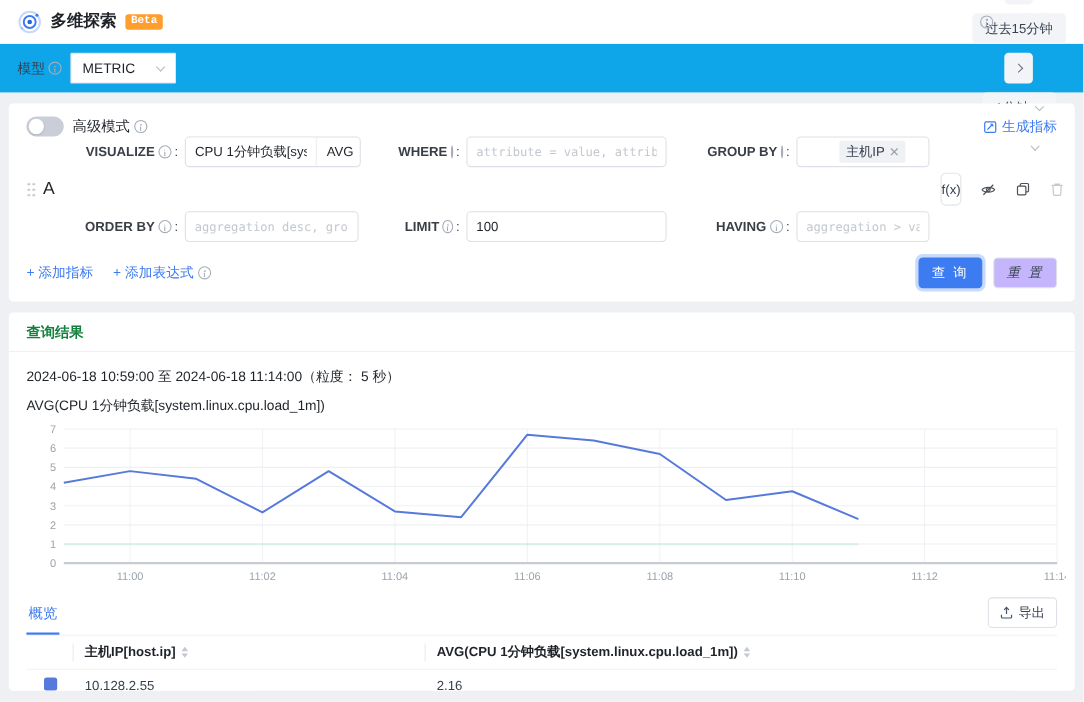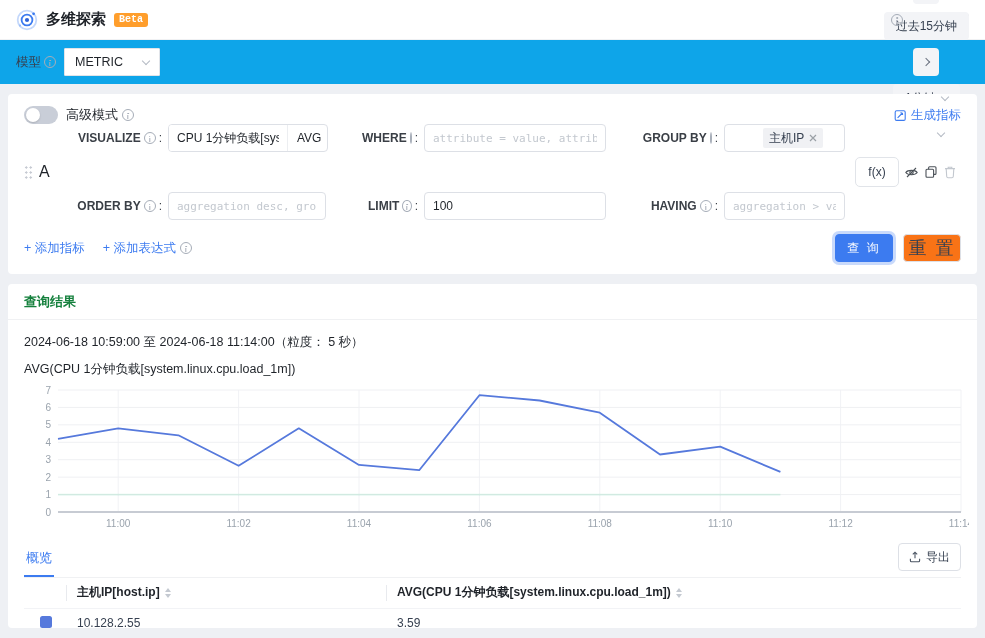--- a/index.html
+++ b/index.html
@@ -62,30 +62,30 @@
   .qlabel::after { content:" :"; font-weight:normal; color:#3a3f46; }
   .qinput { height:28px; border:1px solid #dde0e6; border-radius:4px; padding:0 8px; font-size:12px; color:#1f2329; font-family:inherit; outline:none; background:#fff; min-width:0; }
   .qinput::placeholder { color:#c3c8cf; font-family:"DejaVu Sans Mono","Liberation Mono",monospace; font-size:11px; }
   .compound { display:flex; align-items:stretch; border:1px solid #dde0e6; border-radius:4px; height:28px; overflow:hidden; }
   .compound input { border:none; outline:none; width:118px; padding:0 8px; font-size:12px; font-family:inherit; color:#1f2329; }
   .compound .agg { display:flex; align-items:center; gap:8px; padding:0 9px; border-left:1px solid #eceef1; font-size:12px; color:#1f2329; cursor:pointer; }
   .tag-input { flex:1; display:flex; align-items:center; gap:4px; padding:2px 6px; }
   .tag { background:#f0f1f4; border-radius:2px; height:20px; display:flex; align-items:center; gap:5px; padding:0 6px; font-size:12px; color:#374151; }
   .tag svg { cursor:pointer; }
 
-  .row-actions { width:106px; flex:none; display:flex; align-items:center; gap:5px; margin-left:10px; }
+  .row-actions { width:106px; flex:none; display:flex; align-items:center; gap:17px; margin-left:10px; }
   .fx-btn { height:30px; width:44px; background:#fff; border:1px solid #e1e4e9; border-radius:5px; font-size:12px; color:#374151; cursor:pointer; font-family:inherit; }
   .icon-btn { background:none; border:none; padding:0; cursor:pointer; display:flex; align-items:center; }
 
   .qc-bottom { display:flex; align-items:center; justify-content:space-between; margin-top:14px; }
   .qc-links { display:flex; align-items:center; gap:18px; }
   .add-link { color:#3c7bf0; font-size:12.5px; cursor:pointer; display:flex; align-items:center; gap:4px; }
   .qc-buttons { display:flex; align-items:center; gap:10px; }
   .btn-primary { height:28px; min-width:58px; background:#3c7bf0; color:#fff; border:1px solid #3c7bf0; border-radius:4px; font-size:12px; cursor:pointer; font-family:inherit; box-shadow:0 0 0 3px rgba(60,123,240,.28); letter-spacing:2px; }
-  .btn-default { height:28px; min-width:58px; background:#f97316; color:#374151; border:1px solid #dde0e6; border-radius:4px; font-size:18px; cursor:pointer; font-family:inherit; letter-spacing:2px; }
+  .btn-default { height:28px; min-width:58px; background:#c4b5fd; color:#374151; border:1px solid #dde0e6; border-radius:4px; font-size:12px; cursor:pointer; font-family:inherit; letter-spacing:2px;font-style:italic; }
 
   
   .result-card { flex:1; display:flex; flex-direction:column; overflow:hidden; }
   .result-header { height:36px; display:flex; align-items:center; padding:16px 16px; border-bottom:1px solid #f0f1f3; font-size:13px; font-weight:bold; color:#15803d; flex:none; }
   .result-body { padding:14px 16px 0; overflow:hidden; }
   .time-range { font-size:12.5px; color:#1f2329; margin-bottom:10px; }
   .chart-title { font-size:12.5px; color:#1f2329; margin-bottom:4px; }
   .chart-wrap { width:945px; }
 
   .tabs-row { display:flex; align-items:center; justify-content:space-between; margin-top:6px; border-bottom:1px solid #f0f1f3; padding-bottom:0; }
@@ -379,21 +379,21 @@
                       <i class="down"></i>
                     </span>
                 </span>
               </th>
             </tr>
           </thead>
           <tbody>
             <tr>
               <td class="swatch-col"><span class="swatch" style="background: rgb(86, 121, 220);"></span></td>
               <td style="padding-left:11px;">10.128.2.55</td>
-              <td style="padding-left:11px;">3.59</td>
+              <td style="padding-left:11px;">2.16</td>
             </tr>
             <tr>
               <td class="swatch-col"></td>
               <td style="padding-left:11px;">192.168.2.67</td>
               <td style="padding-left:11px;">0.99</td>
             </tr>
           </tbody>
         </table>
       </div>
     </section>

